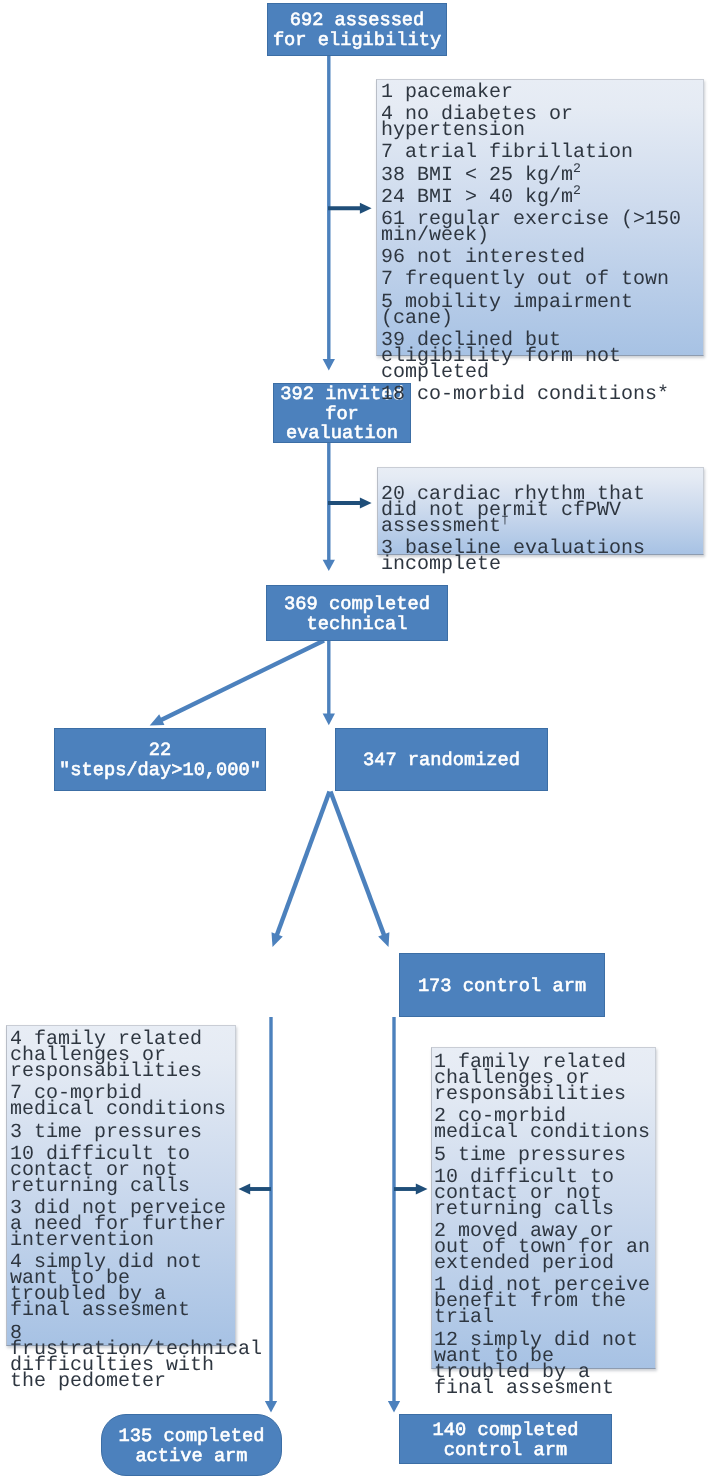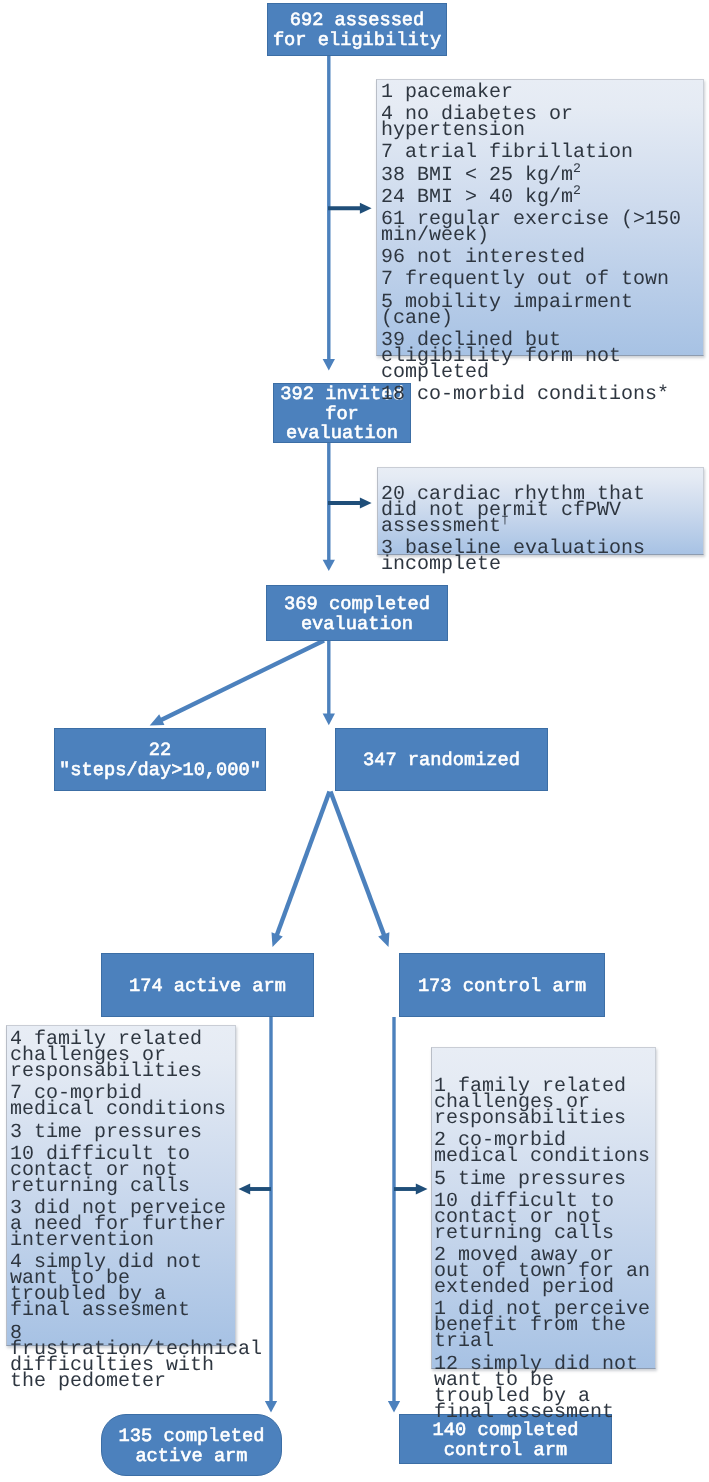--- a/index.html
+++ b/index.html
@@ -91,42 +91,37 @@
 <div class="nbox" style="left:249px;top:383px;width:138px;height:60px;">
   <div class="lines">
         <div>392 invited</div>
         <div>for evaluation</div>
       </div>
 </div>
 
 <div class="nbox" style="left:242px;top:585px;width:182px;height:56px;justify-content:center;">
   <div class="lines">
         <div>369 completed</div>
-        <div>evaluation</div>
+        <div>technical</div>
       </div>
 </div>
 
 <div class="nbox" style="left:30px;top:728px;width:212px;height:63px;">
   <div class="lines">
         <div>22</div>
         <div>"steps/day&gt;10,000"</div>
       </div>
 </div>
 
 <div class="nbox" style="left:311px;top:728px;width:213px;height:63px;">
   <div class="lines">
         <div>347 randomized</div>
       </div>
 </div>
 
-<div class="nbox" style="left:77px;top:953px;width:213px;height:64px;">
-  <div class="lines">
-        <div>174 active arm</div>
-      </div>
-</div>
 
 <div class="nbox" style="left:375px;top:953px;width:206px;height:64px;">
   <div class="lines">
         <div>173 control arm</div>
       </div>
 </div>
 
 <div class="nbox" style="left:77px;top:1414px;width:181px;height:62px;border-radius:25px;">
   <div class="lines">
         <div>135 completed</div>
@@ -163,21 +158,21 @@
 <div class="gbox" style="left:6px;top:1025px;width:230px;height:321px;padding:6px 5px 5px 3px;">
       <p>4 family related challenges or responsabilities</p>
       <p>7 co-morbid medical conditions</p>
       <p>3 time pressures</p>
       <p>10 difficult to contact or not returning calls</p>
       <p>3 did not perveice a need for further intervention</p>
       <p>4 simply did not want to be troubled by a final assesment</p>
       <p>8 frustration/technical difficulties with the pedometer</p>
     </div>
 
-<div class="gbox" style="left:431px;top:1047px;width:225px;height:322px;padding:31px 0px 10px 2px;text-align:left;">
+<div class="gbox" style="left:431px;top:1047px;width:225px;height:322px;padding:7px 0px 10px 2px;text-align:left;">
       <p>1 family related challenges or responsabilities</p>
       <p>2 co-morbid medical conditions</p>
       <p>5 time pressures</p>
       <p>10 difficult to contact or not returning calls</p>
       <p>2 moved away or out of town for an extended period</p>
       <p>1 did not perceive benefit from the trial</p>
       <p>12 simply did not want to be troubled by a final assesment</p>
     </div>
 
 </div>

